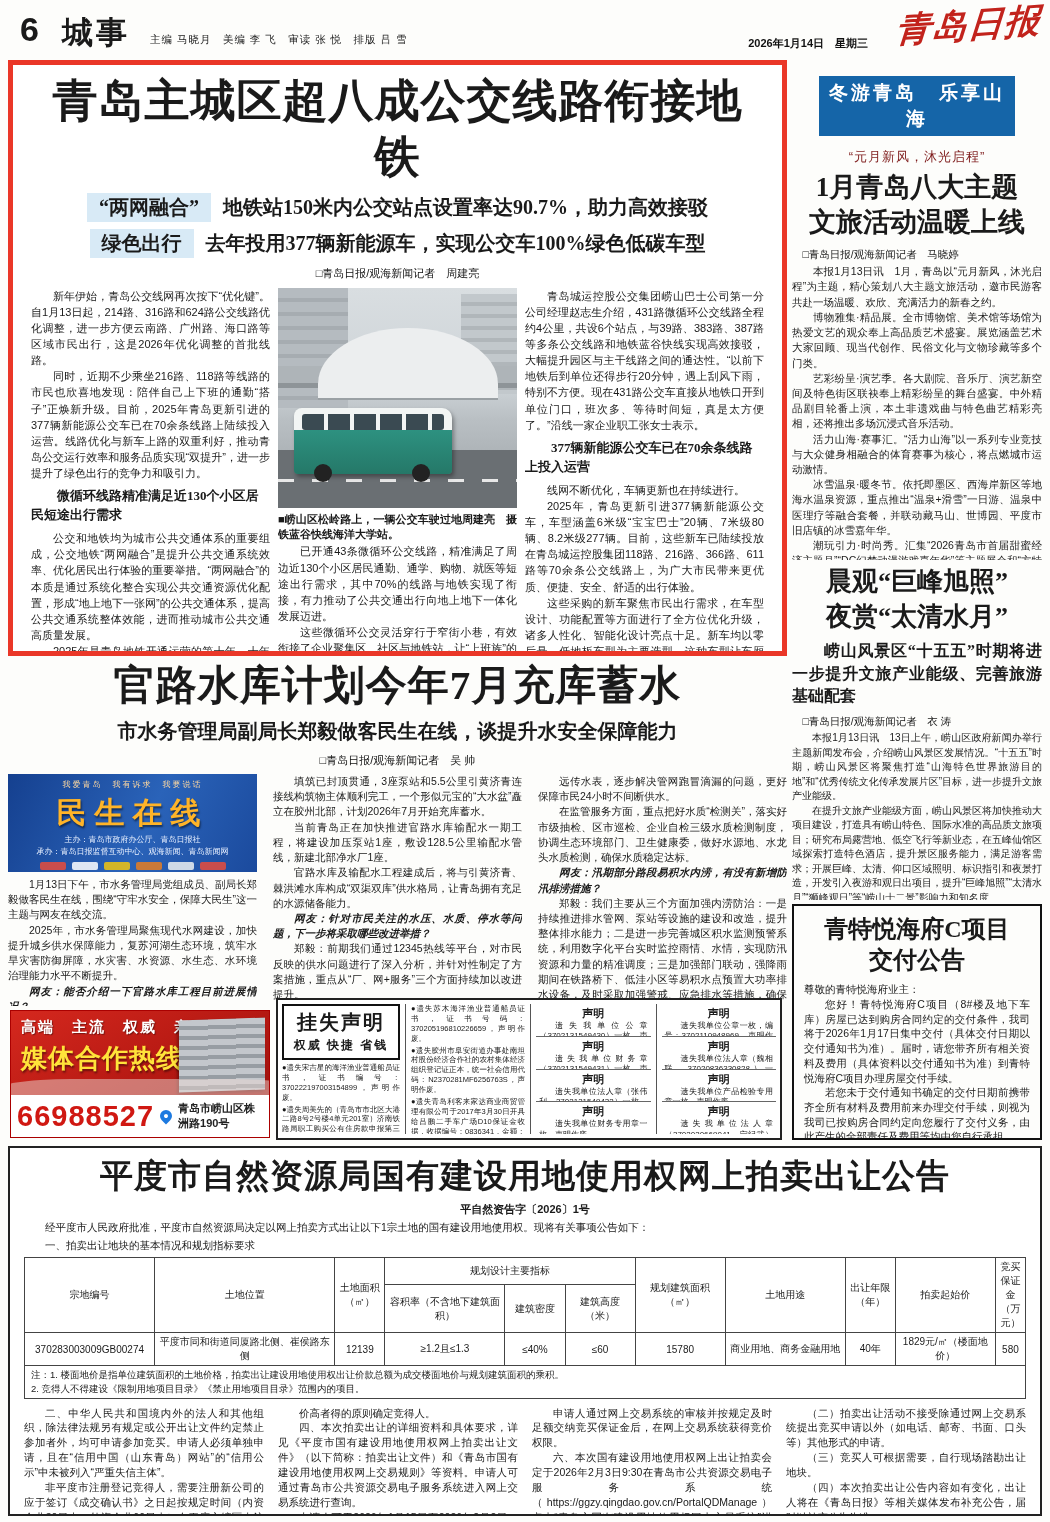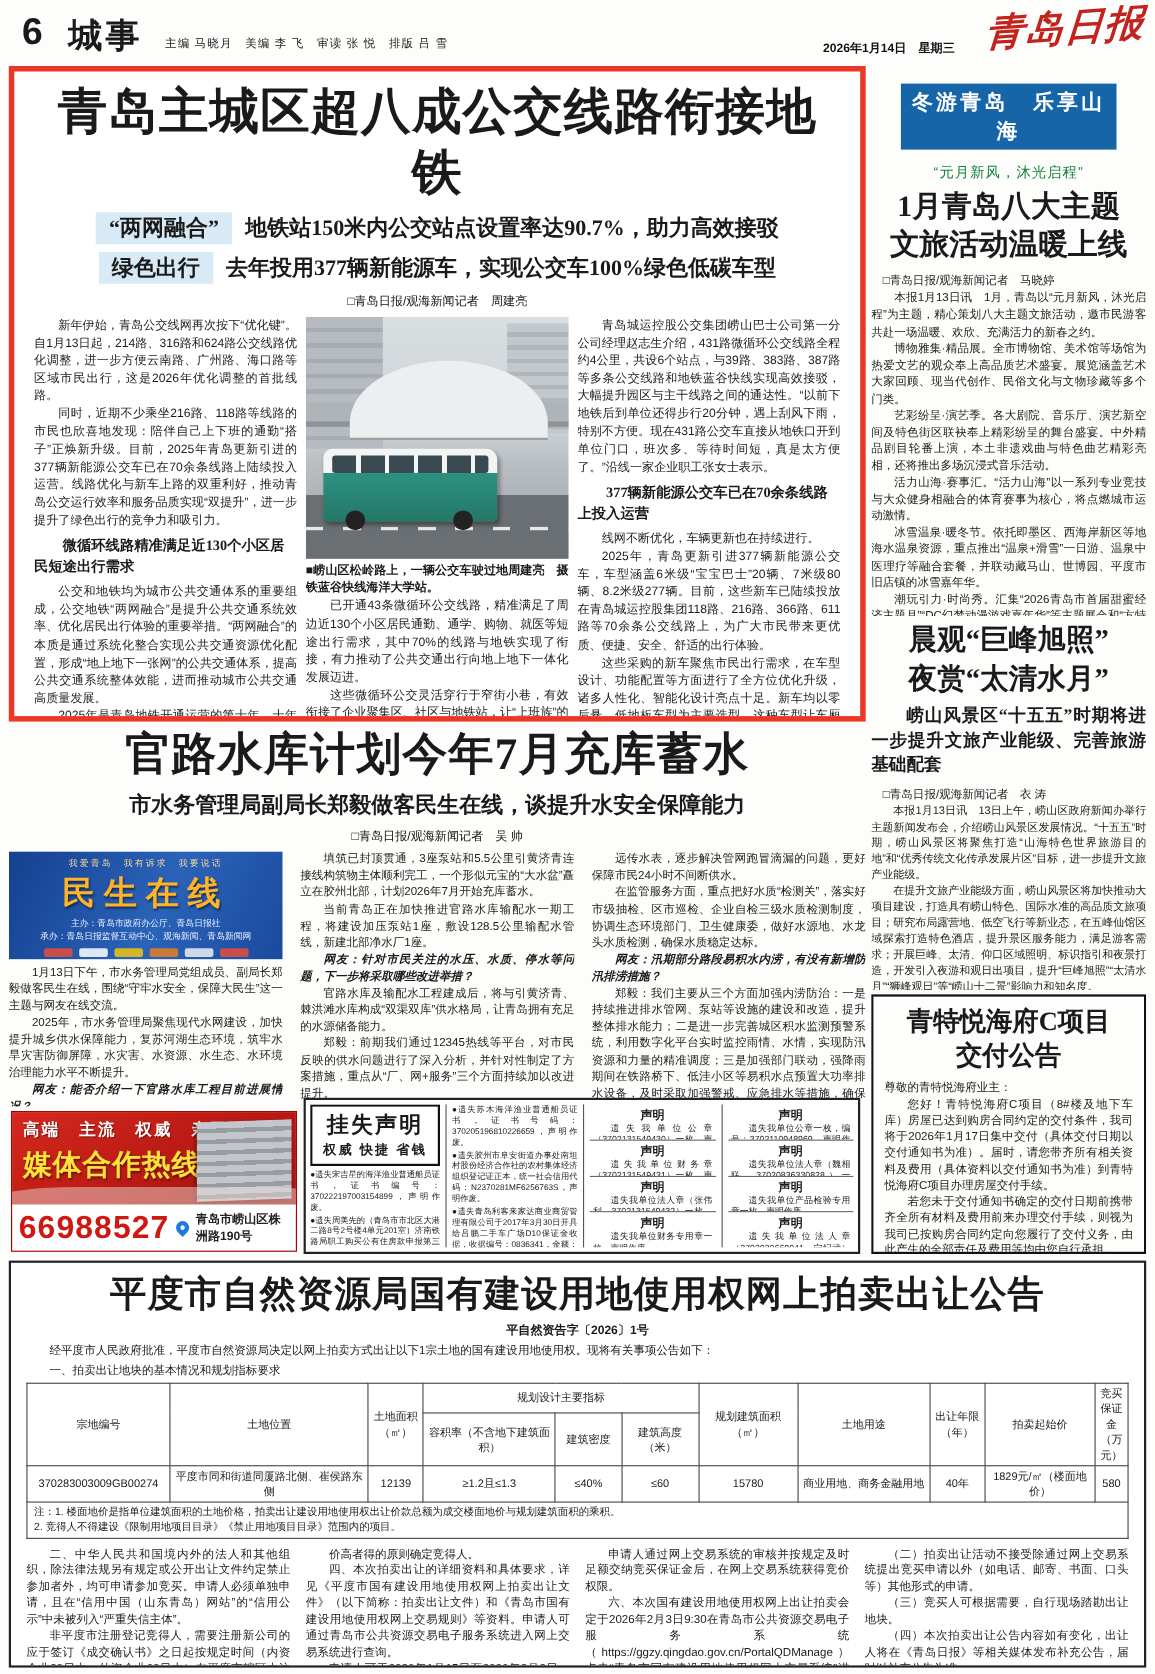--- a/index.html
+++ b/index.html
@@ -78,21 +78,21 @@
   .gs-div { width:1px; background:#555; flex:none; }
   .sm-col { flex:1; display:flex; flex-direction:column; overflow:hidden; }
   .sm-box { border-bottom:1px solid #666; padding:2px 3px; flex:1; overflow:hidden; }
   .sm-box:last-child { border-bottom:none; }
   .sm-title { text-align:center; font-weight:900; font-size:11px; font-family:"Liberation Serif", serif; }
   .sm-body { font-size:8px; line-height:1.3; text-align:justify; text-indent:2em; }
   
   #right-col { position:absolute; left:792px; top:60px; width:250px; height:1080px; overflow:hidden; }
   .events { height:500px; overflow:hidden; }
   .badge { display:block; margin:16px auto 0; width:196px; background:#1565a8; color:#fff; text-align:center; font-size:19px; font-weight:900; padding:4px 0; letter-spacing:3px; }
-  .kicker { text-align:center; font-size:13px; margin-top:12px; color:#15803d; letter-spacing:1px; }
+  .kicker { text-align:center; font-size:13px; margin-top:12px; color:#7f1d1d; letter-spacing:1px; }
   .ev-headline { text-align:center; font-size:27px; font-weight:900; font-family:"Liberation Serif", serif; line-height:1.3; margin-top:4px; }
   .rc-byline { font-size:10.5px; margin-top:8px; text-indent:1em; }
   .rc-paras { margin-top:2px; font-size:10.5px; line-height:1.45; overflow:hidden; }
   .laoshan { height:336px; overflow:hidden; margin-top:4px; }
   .ls-headline { text-align:center; font-size:26px; font-weight:900; font-family:"Liberation Serif", serif; line-height:1.35; }
   .ls-deck { font-size:16px; font-weight:700; line-height:1.4; margin-top:6px; text-indent:2em; text-align:justify; font-family:"Liberation Serif", serif; }
   .laoshan .rc-paras { font-size:10px; }
   .handover { height:236px; border:2.5px solid #111; margin-top:4px; padding:8px 10px; overflow:hidden; }
   .ho-title { text-align:center; font-size:24px; font-weight:900; font-family:"Liberation Serif", serif; line-height:1.3; }
   .ho-paras { margin-top:6px; font-size:10.5px; line-height:1.4; }
@@ -193,22 +193,22 @@
       </div>
       <div>
           <p class="para ">1月13日下午，市水务管理局党组成员、副局长郑毅做客民生在线，围绕“守牢水安全，保障大民生”这一主题与网友在线交流。</p>
           <p class="para ">2025年，市水务管理局聚焦现代水网建设，加快提升城乡供水保障能力，复苏河湖生态环境，筑牢水旱灾害防御屏障，水灾害、水资源、水生态、水环境治理能力水平不断提升。</p>
           <p class="para qa">网友：能否介绍一下官路水库工程目前进展情况？</p>
         </div>
     </div>
     <div class="water-col">
         <p class="para ">填筑已封顶贯通，3座泵站和5.5公里引黄济青连接线构筑物主体顺利完工，一个形似元宝的“大水盆”矗立在胶州北部，计划2026年7月开始充库蓄水。</p>
         <p class="para ">当前青岛正在加快推进官路水库输配水一期工程，将建设加压泵站1座，敷设128.5公里输配水管线，新建北部净水厂1座。</p>
+        <p class="para ">官路水库及输配水工程建成后，将与引黄济青、棘洪滩水库构成“双渠双库”供水格局，让青岛拥有充足的水源储备能力。</p>
         <p class="para qa">网友：针对市民关注的水压、水质、停水等问题，下一步将采取哪些改进举措？</p>
-        <p class="para ">官路水库及输配水工程建成后，将与引黄济青、棘洪滩水库构成“双渠双库”供水格局，让青岛拥有充足的水源储备能力。</p>
         <p class="para ">郑毅：前期我们通过12345热线等平台，对市民反映的供水问题进行了深入分析，并针对性制定了方案措施，重点从“厂、网+服务”三个方面持续加以改进提升。</p>
         <p class="para ">在水厂建设方面，2026年将重点推进西海岸新区小珠山水厂、胶州市山洲水厂、胶州北部中心水厂的新建扩建和配套建设及部分区市水厂工艺提升改造，进一步提升水厂出水水质。</p>
       </div>
     <div class="water-col">
       <div>
           <p class="para ">远传水表，逐步解决管网跑冒滴漏的问题，更好保障市民24小时不间断供水。</p>
           <p class="para ">在监管服务方面，重点把好水质“检测关”，落实好市级抽检、区市巡检、企业自检三级水质检测制度，协调生态环境部门、卫生健康委，做好水源地、水龙头水质检测，确保水质稳定达标。</p>
           <p class="para qa">网友：汛期部分路段易积水内涝，有没有新增防汛排涝措施？</p>
           <p class="para ">郑毅：我们主要从三个方面加强内涝防治：一是持续推进排水管网、泵站等设施的建设和改造，提升整体排水能力；二是进一步完善城区积水监测预警系统，利用数字化平台实时监控雨情、水情，实现防汛资源和力量的精准调度；三是加强部门联动，强降雨期间在铁路桥下、低洼小区等易积水点预置大功率排水设备，及时采取加强警戒、应急排水等措施，确保及时排除积水。</p>
         </div>

